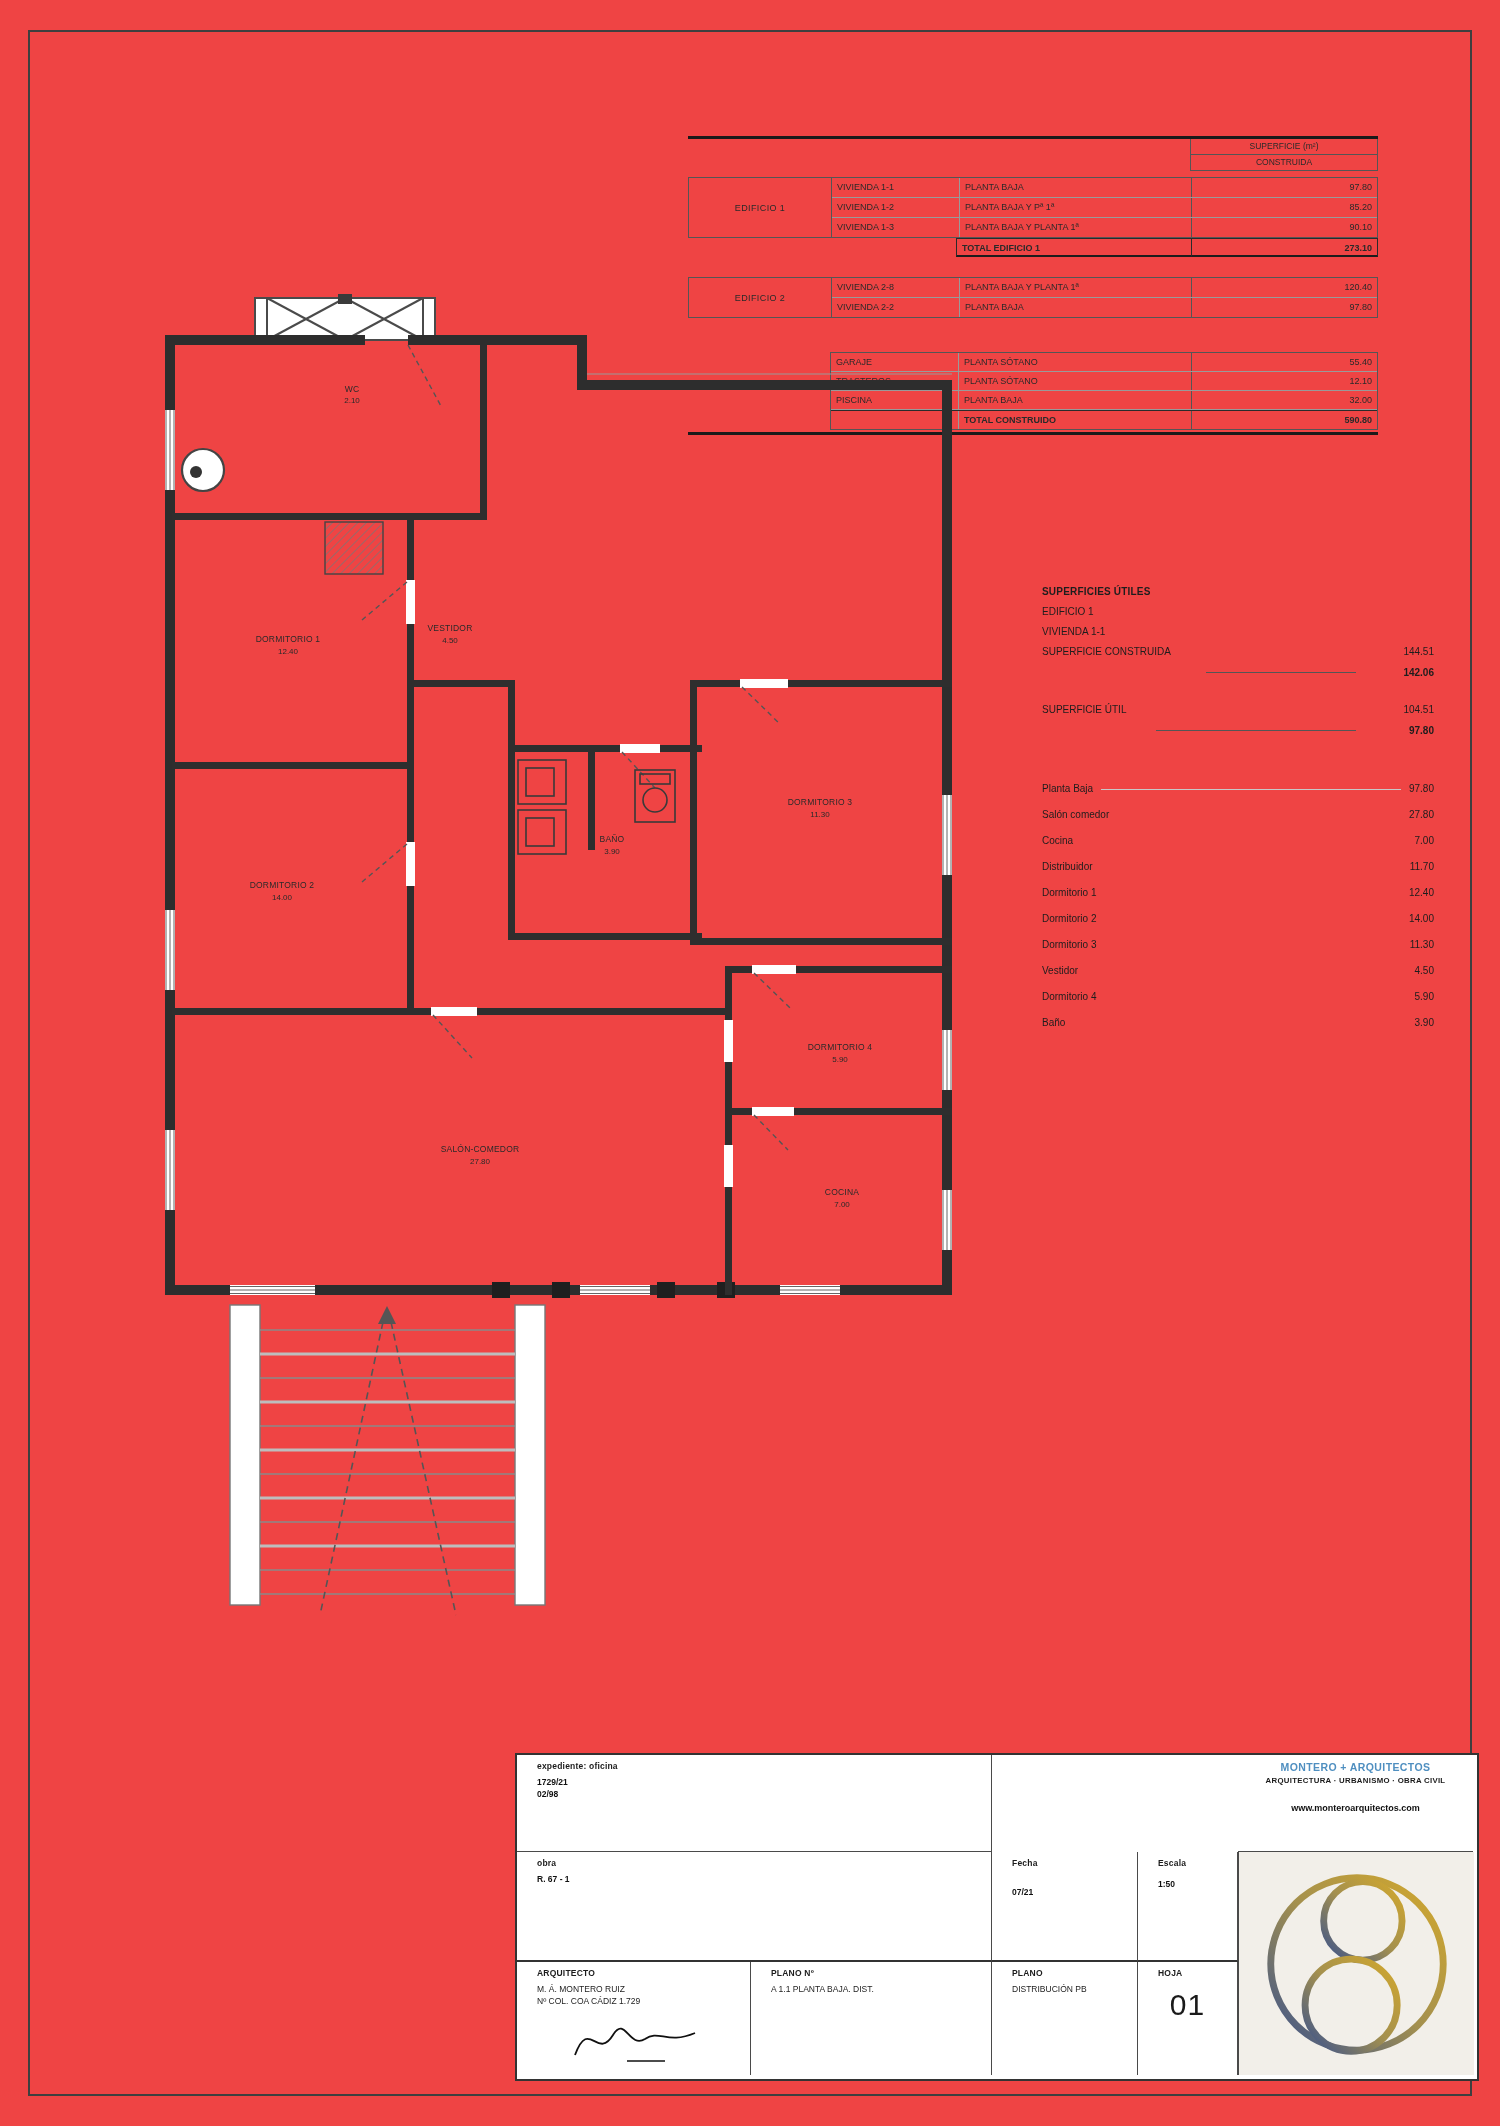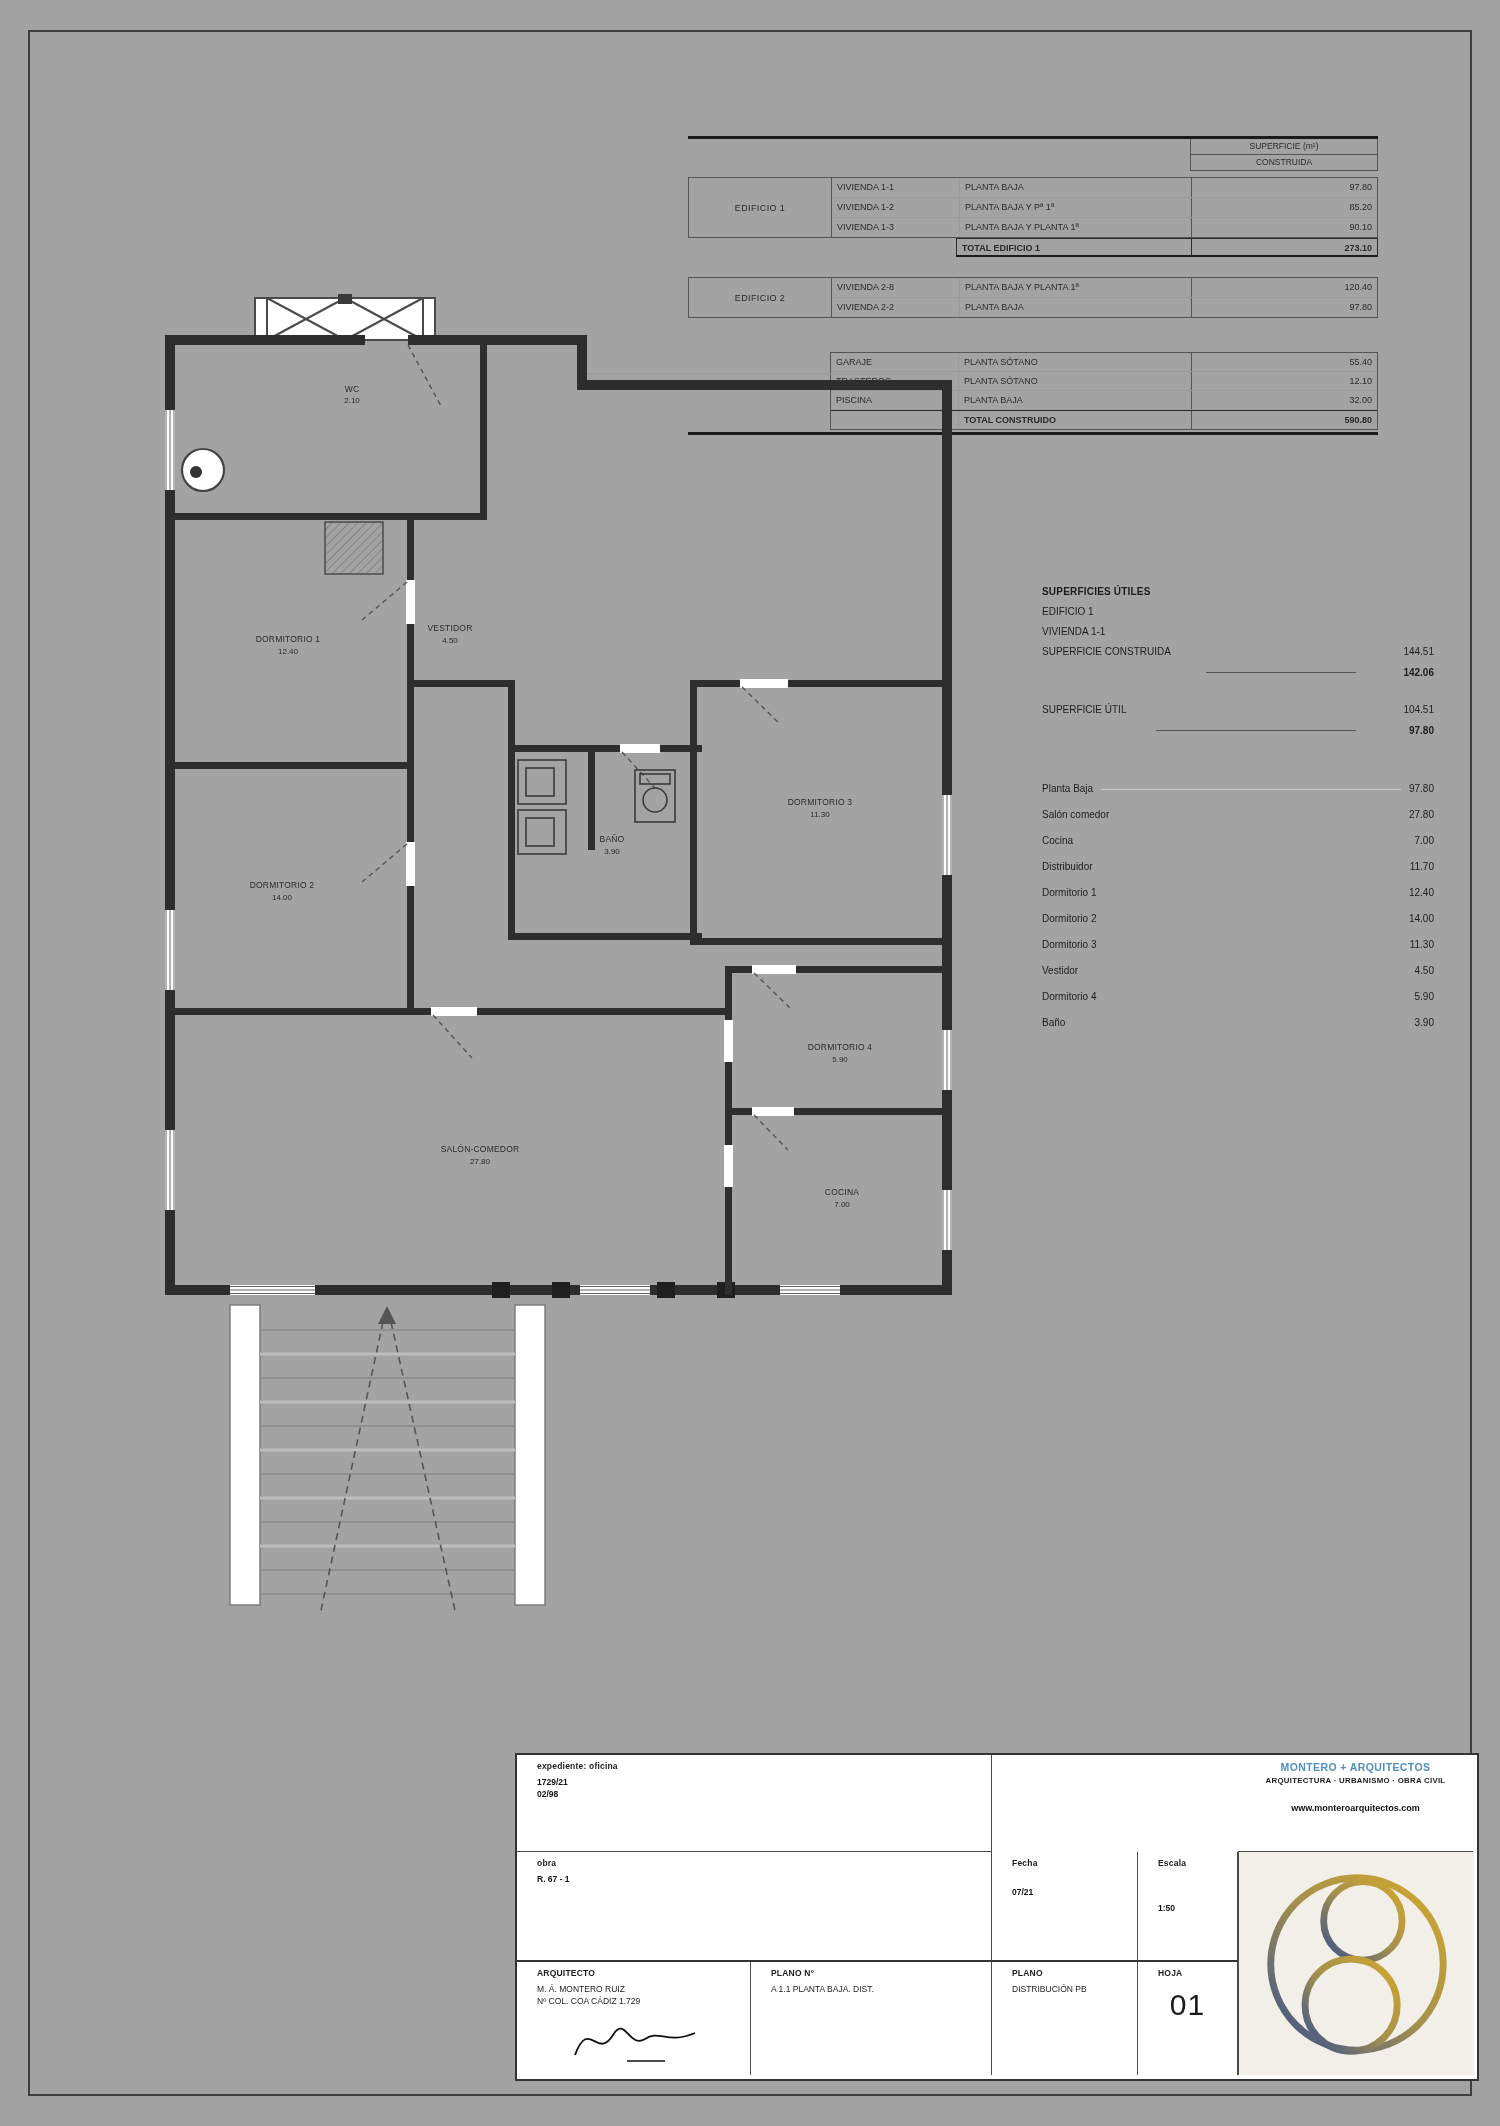--- a/index.html
+++ b/index.html
@@ -1,16 +1,16 @@
 <!DOCTYPE html>
 <html><head>
 <meta charset="utf-8">
 <style>
   html,body{margin:0;padding:0;background:#ffffff;}
-  #page{position:relative;width:1500px;height:2126px;background:#a3a3a3;overflow:hidden;
+  #page{position:relative;width:1500px;height:2126px;background:#ef4444;overflow:hidden;
         font-family:"Liberation Sans", sans-serif;color:#222;}
   #frame{position:absolute;left:28px;top:30px;width:1440px;height:2062px;border:2px solid #3f3f3f;}
 
   
   #areaTables{position:absolute;left:688px;top:136px;width:690px;font-size:9px;color:#2a2a2a;}
   .thickline{border-top:3px solid #1a1a1a;}
   .hdrbox{width:186px;margin-left:auto;border:1px solid #555;border-top:none;text-align:center;}
   .hdrbox .h1{height:15px;line-height:15px;font-size:8.5px;}
   .hdrbox .h2{height:15px;line-height:15px;font-size:8.5px;border-top:1px solid #555;}
   .tbl{border:1px solid #555;display:flex;margin-top:6px;}
@@ -434,21 +434,21 @@
     <div class="tbc brC bb2" style="left:0;top:97px;width:475px;height:110px;">
       <div class="tb-label">obra</div>
       <div class="tb-line">R. 67 - 1</div>
     </div>
     <div class="tbc brC bb2" style="left:475px;top:97px;width:146px;height:110px;">
       <div class="tb-label">Fecha</div>
       <div class="tb-line" style="margin-top:18px;">07/21</div>
     </div>
     <div class="tbc brC bb2" style="left:621px;top:97px;width:100px;height:110px;">
       <div class="tb-label">Escala</div>
-      <div class="tb-line" style="margin-top:34px;">1:50</div>
+      <div class="tb-line" style="margin-top:10px;">1:50</div>
     </div>
 
     <div id="logoCell">
       <svg width="196" height="212" viewBox="0 0 200 216">
         <defs>
           <linearGradient id="lg8" x1="1" y1="0" x2="0" y2="1">
             <stop offset="0" stop-color="#d4a92c"></stop>
             <stop offset="0.5" stop-color="#a4904e"></stop>
             <stop offset="1" stop-color="#37508f"></stop>
           </linearGradient>

